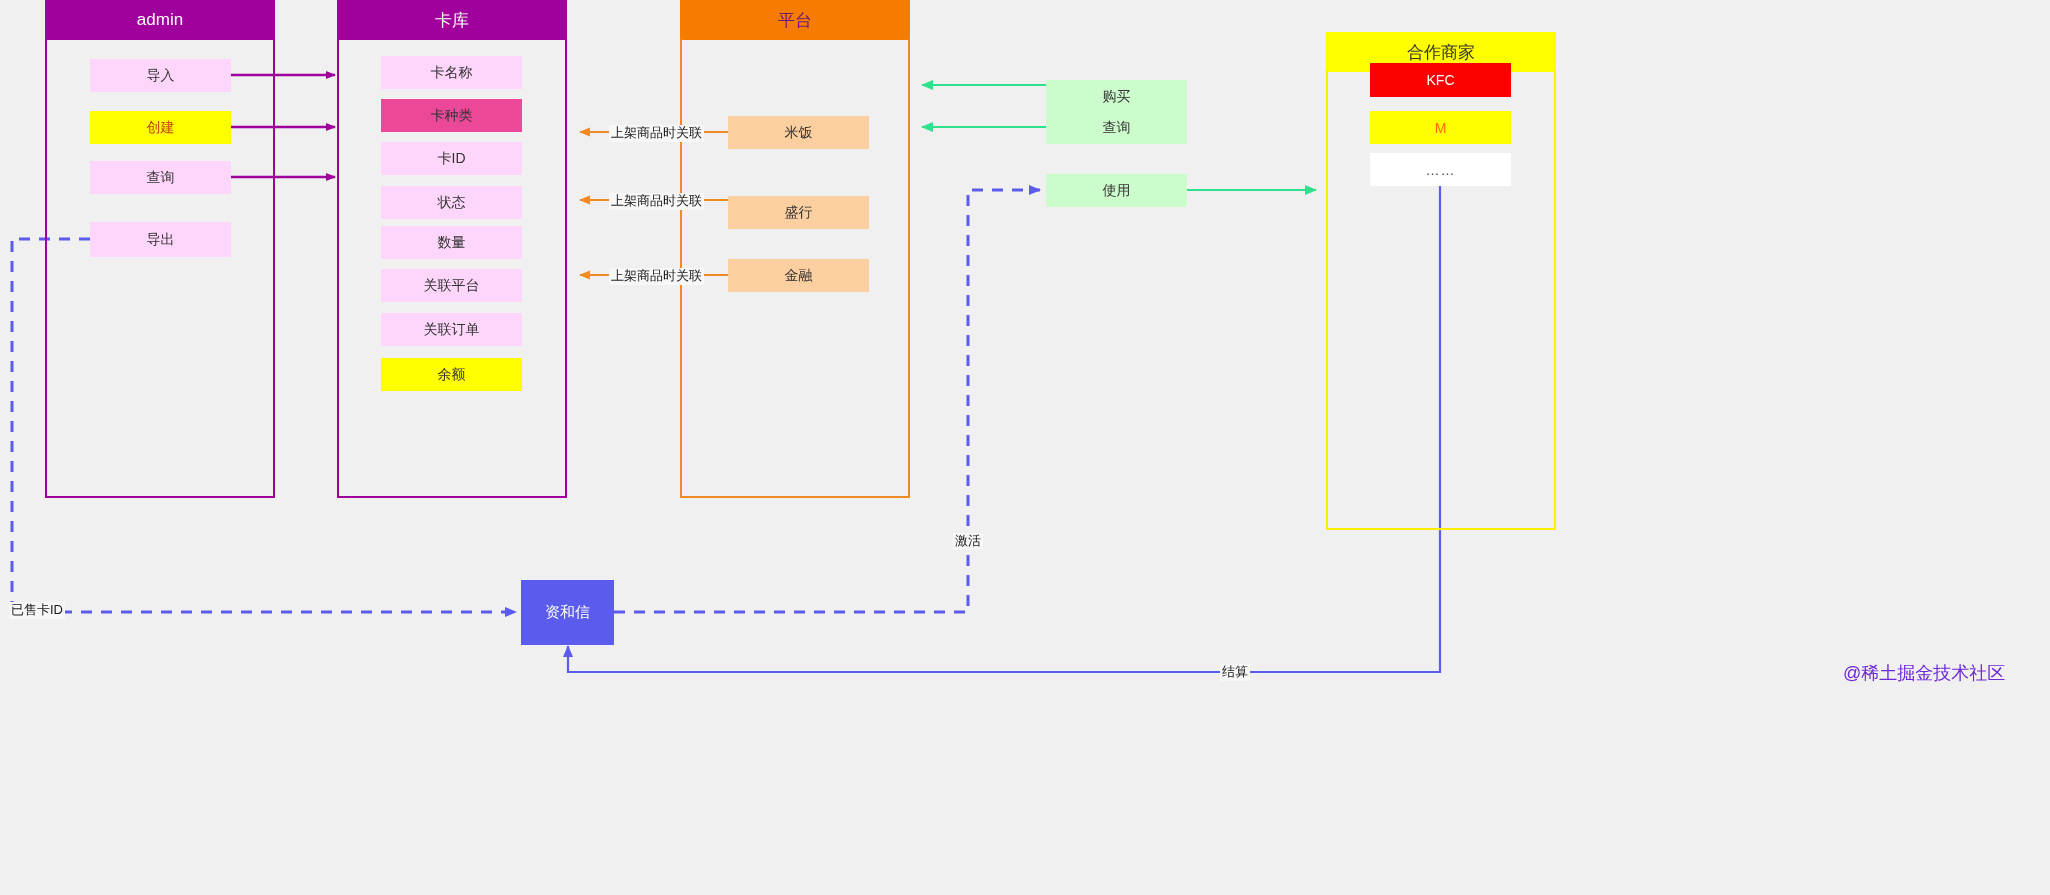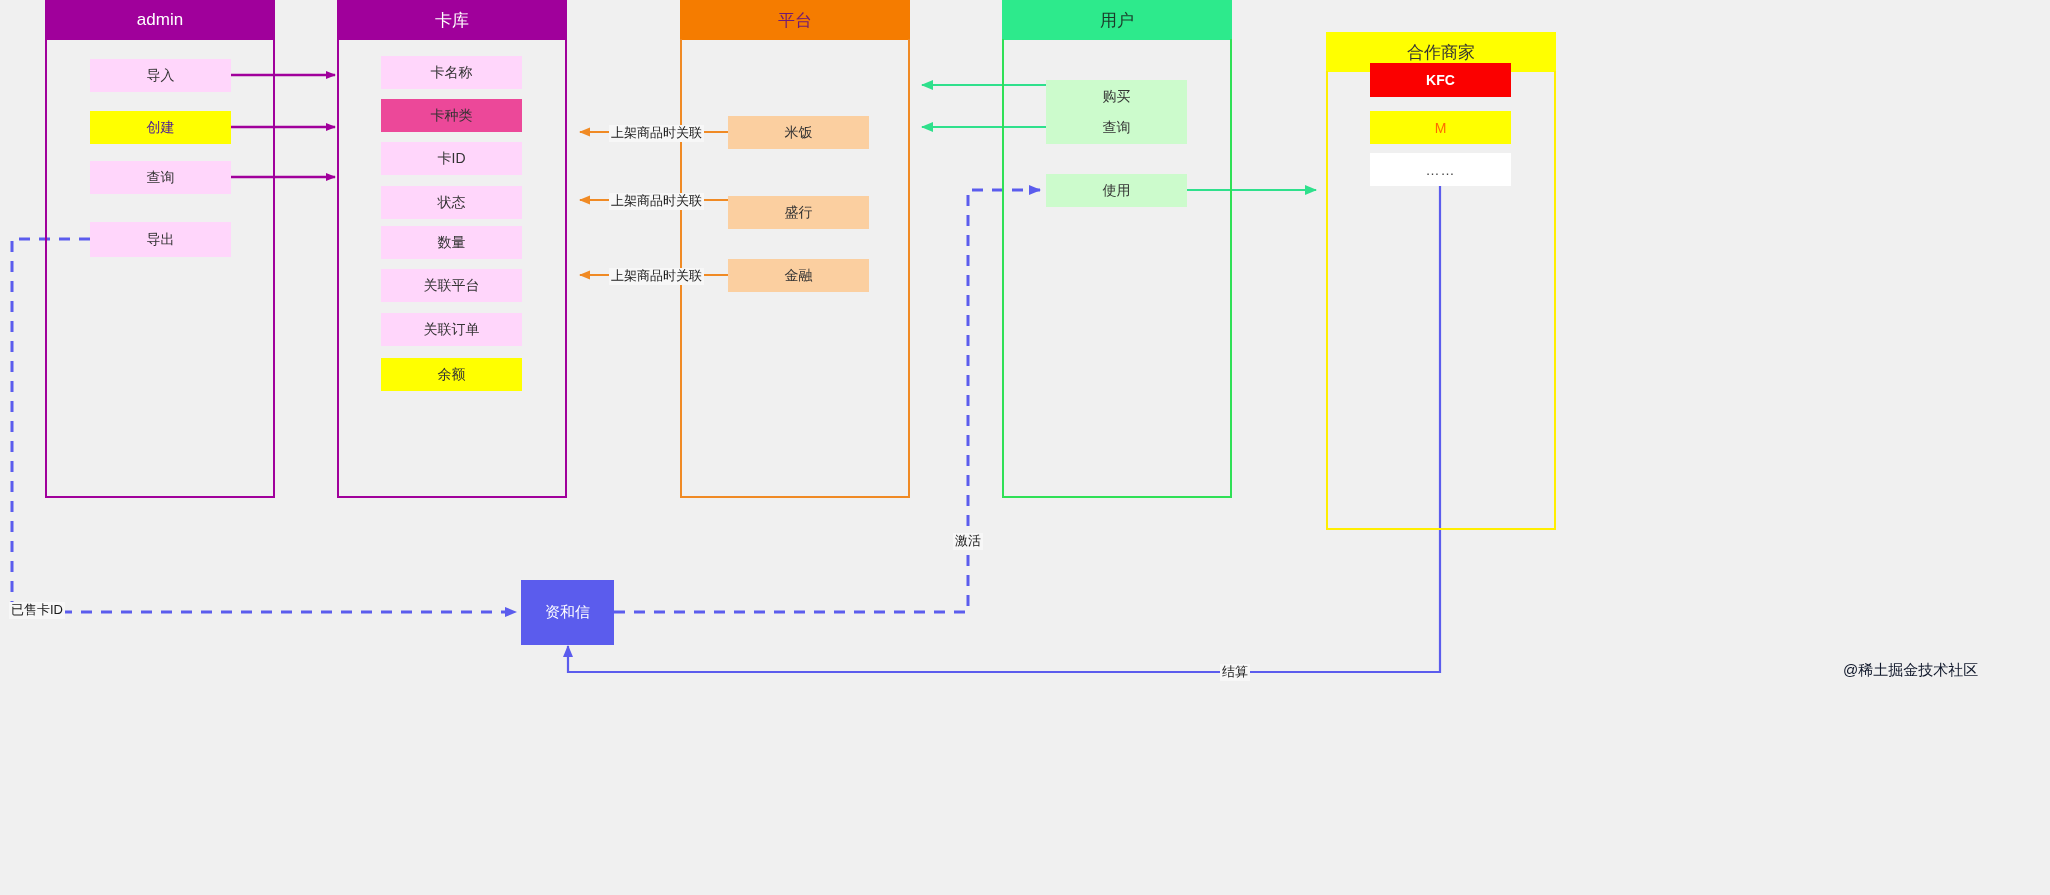--- a/index.html
+++ b/index.html
@@ -60,22 +60,22 @@
     position: absolute;
     background: #f7f7f7;
     font-size: 13px;
     color: #1a1a1a;
     padding: 1px 2px;
     white-space: nowrap;
     line-height: 1.15;
   }
   .watermark {
     position: absolute;
-    font-size: 15px;
-    color: #0f172a;
+    font-size: 18px;
+    color: #6d28d9;
     white-space: nowrap;
   }
   svg.wires {
     position: absolute;
     left: 0;
     top: 0;
     width: 2050px;
     height: 895px;
     pointer-events: none;
   }
@@ -123,21 +123,21 @@
 
   <div class="group" style="left:45px; top:0; width:230px; height:498px;">
     <div class="group-header" style="background:#a0009b; color:#ffffff;">
       <span>admin</span>
     </div>
     <div class="group-body" style="height:459px; border-color:#a0009b;"></div>
   </div>
   <div class="chip" style="left:90px; top:59px; width:141px; height:33px; background:#ffd6fb; color:#333;">
     <span>导入</span>
   </div>
-  <div class="chip" style="left:90px; top:111px; width:141px; height:33px; background:#ffff00; color:#4c1d95;">
+  <div class="chip" style="left:90px; top:111px; width:141px; height:33px; background:#ffff00; color:#c2410c;">
     <span>创建</span>
   </div>
   <div class="chip" style="left:90px; top:161px; width:141px; height:33px; background:#ffd6fb; color:#333;">
     <span>查询</span>
   </div>
   <div class="chip" style="left:90px; top:222px; width:141px; height:35px; background:#ffd6fb; color:#333;">
     <span>导出</span>
   </div>
 
   <div class="group" style="left:337px; top:0; width:230px; height:498px;">
@@ -180,43 +180,37 @@
   <div class="chip" style="left:728px; top:116px; width:141px; height:33px; background:#fbcfa0; color:#333;">
     <span>米饭</span>
   </div>
   <div class="chip" style="left:728px; top:184px; width:141px; height:33px; background:#fbcfa0; color:#333;margin-top:12px;">
     <span>盛行</span>
   </div>
   <div class="chip" style="left:728px; top:259px; width:141px; height:33px; background:#fbcfa0; color:#333;">
     <span>金融</span>
   </div>
 
-  <div class="group" style="left:1002px; top:0; width:230px; height:498px;">
-    <div class="group-header" style="background:#2dea8c; color:#1b3a2a;">
-      <span>用户</span>
-    </div>
-    <div class="group-body" style="height:459px; border-color:#2fe056;"></div>
-  </div>
   <div class="chip" style="left:1046px; top:68px; width:141px; height:33px; background:#ccfbcc; color:#333;margin-top:12px;">
     <span>购买</span>
   </div>
   <div class="chip" style="left:1046px; top:111px; width:141px; height:33px; background:#ccfbcc; color:#333;">
     <span>查询</span>
   </div>
   <div class="chip" style="left:1046px; top:174px; width:141px; height:33px; background:#ccfbcc; color:#333;">
     <span>使用</span>
   </div>
 
   <div class="group" style="left:1326px; top:0; width:230px; height:498px;margin-top:32px;">
     <div class="group-header" style="background:#ffff00; color:#333333;">
       <span>合作商家</span>
     </div>
     <div class="group-body" style="height:459px; border-color:#ffee00;"></div>
   </div>
-  <div class="chip" style="left:1370px; top:63px; width:141px; height:34px; background:#fb0000; color:#fff; font-weight:bold;">
+  <div class="chip" style="left:1370px; top:63px; width:141px; height:34px; background:#fb0000; color:#fff; font-weight:normal;">
     <span>KFC</span>
   </div>
   <div class="chip" style="left:1370px; top:111px; width:141px; height:33px; background:#ffff00; color:#ff6a00;">
     <span>M</span>
   </div>
   <div class="chip" style="left:1370px; top:153px; width:141px; height:33px; background:#ffffff; color:#444; letter-spacing:1px;">
     <span>……</span>
   </div>
 
   <div class="chip" style="left:521px; top:580px; width:93px; height:65px; background:#5b5ced; color:#fff; font-size:15px;">

